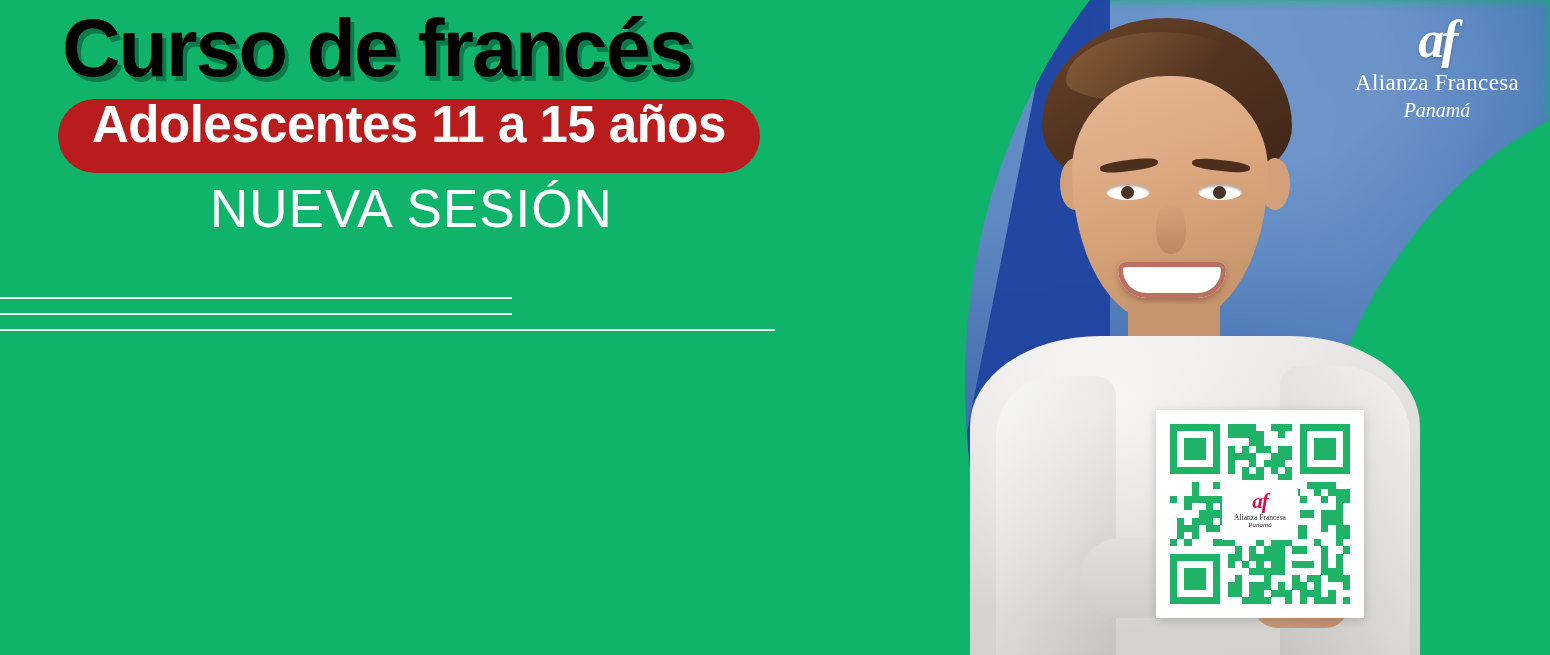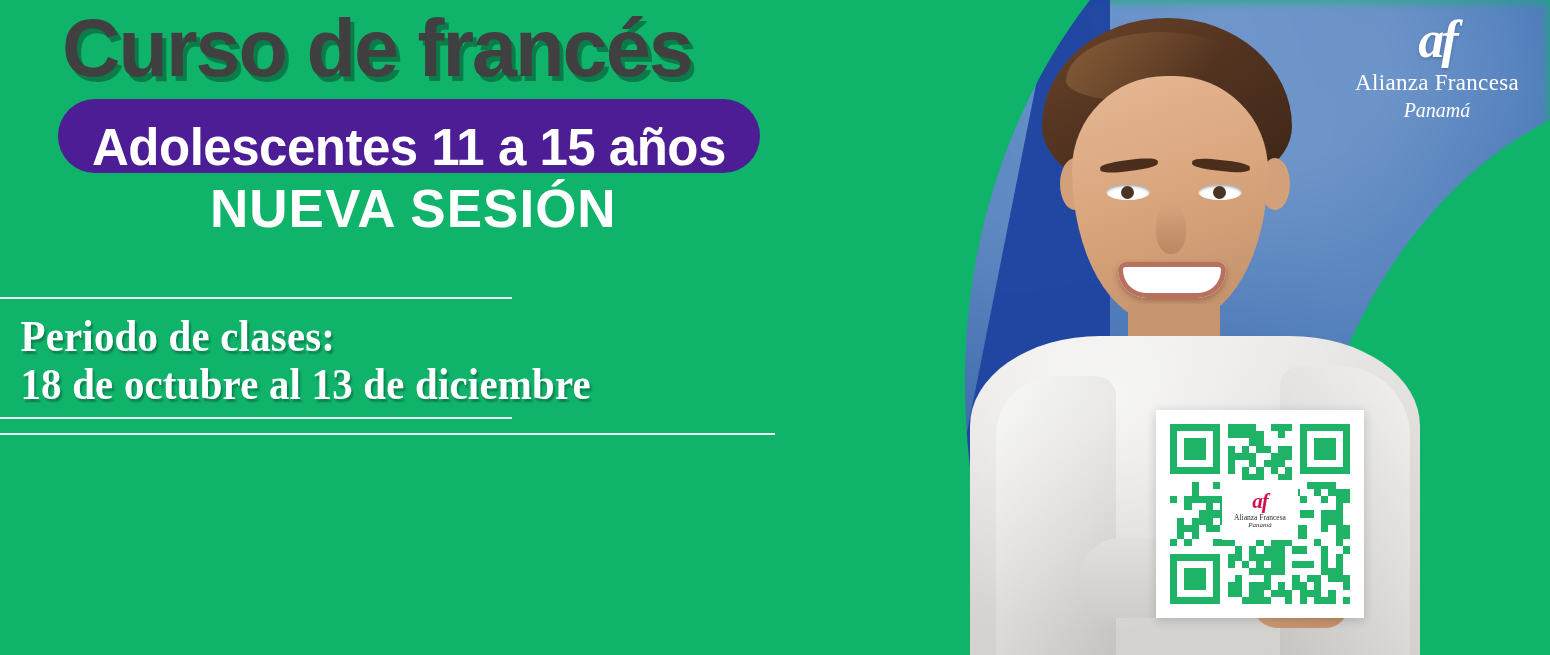--- a/index.html
+++ b/index.html
@@ -248,48 +248,48 @@
     margin-top: 3px;
   }
 
   
   .headline {
     position: absolute;
     left: 62px; top: 8px;
     font-weight: 700;
     font-size: 81px;
     line-height: 1;
-    color: #404040;
+    color: #000000;
     letter-spacing: -2px;
     text-shadow: 4px 5px 0 #0a7b49;
     white-space: nowrap;
   }
   .pill {
     position: absolute;
     left: 58px; top: 99px;
     height: 74px;
     padding: 0 34px;
-    background: #4c1d95;
+    background: #b91c1c;
     border-radius: 40px;
     display: flex;
-    align-items: flex-end;
+    align-items: flex-start;
   }
   .pill span {
     font-weight: 700;
     font-size: 51px;
     color: #ffffff;
     letter-spacing: -0.5px;
     white-space: nowrap;
     line-height: 1;
   }
   .subhead {
     position: absolute;
     left: 210px; top: 182px;
     font-size: 53px;
-    font-weight: 700;
+    font-weight: 400;
     color: #ffffff;
     letter-spacing: 1px;
     line-height: 1;
     white-space: nowrap;
   }
 
   
   .details {
     position: absolute;
     left: 0; top: 288px;
@@ -992,21 +992,17 @@
   <div class="headline">Curso de francés</div>
 
   <div class="pill">
     <span>Adolescentes 11 a 15 años</span>
   </div>
 
   <div class="subhead">NUEVA SESIÓN</div>
 
   <div class="details" id="details">
       <div class="divider w-short"></div>
-      <div class="det-row">
-        <div class="det-text">Periodo de clases:</div>
-        <div class="det-text">18 de octubre al 13 de diciembre</div>
-      </div>
       <div class="divider w-short"></div>
       <div class="divider w-long"></div>
     </div>
 
 </div>
 
 </body></html>

